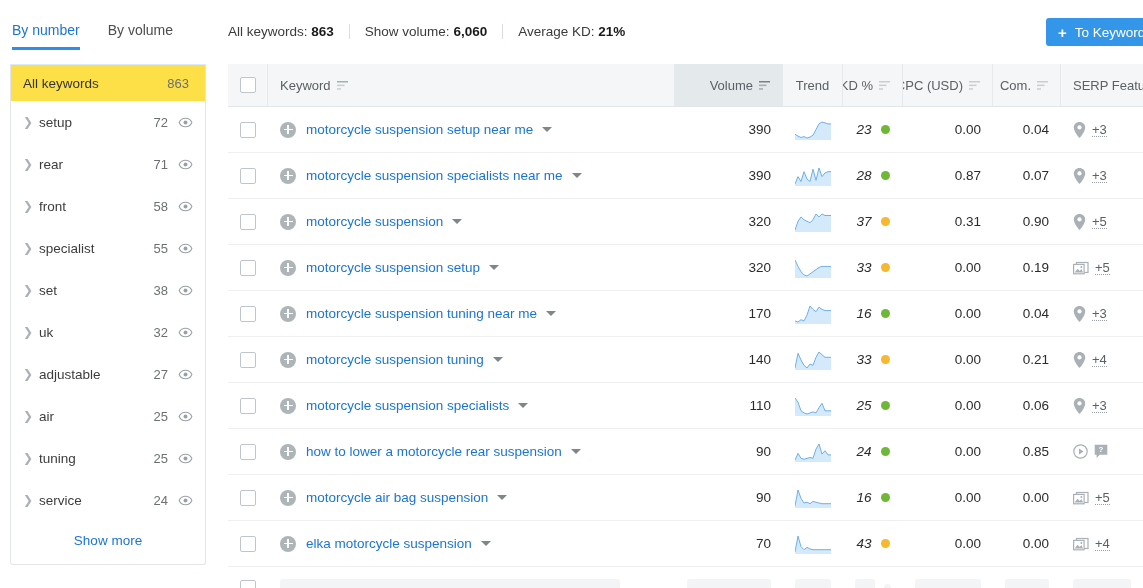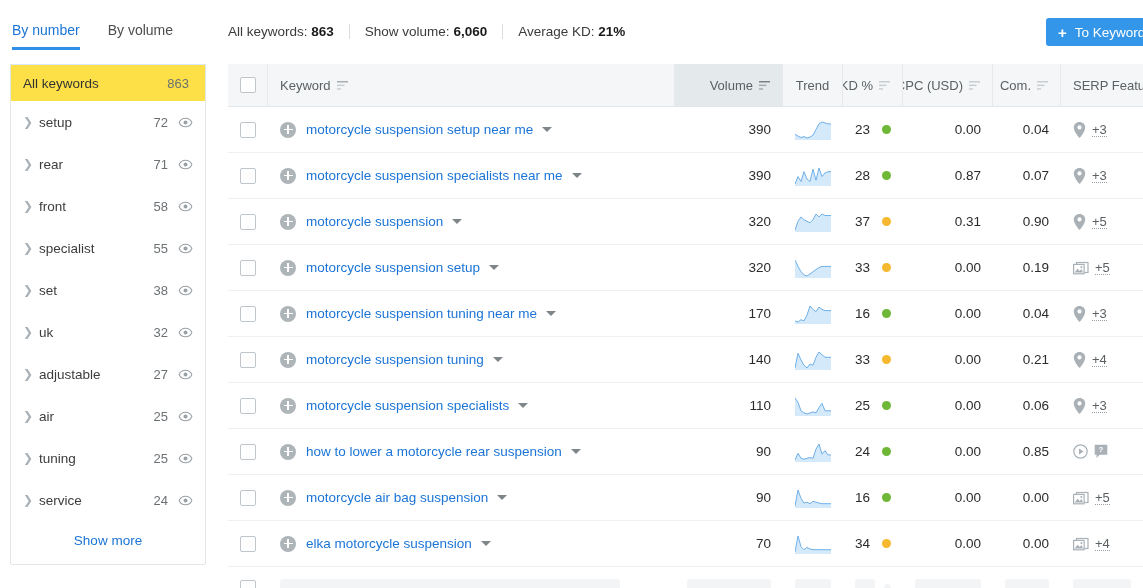--- a/index.html
+++ b/index.html
@@ -116,21 +116,21 @@
     font-size: 13.5px; color: #1b74d6; cursor: pointer; white-space: nowrap;
   }
   .caret {
     margin-left: 9px; width: 0; height: 0; display: inline-block;
     border-left: 5px solid transparent; border-right: 5px solid transparent;
     border-top: 5px solid #7f868a; cursor: pointer; vertical-align: middle;
   }
 
   .spark { display: block; }
 
-  .kd-wrap { display: flex; align-items: center; justify-content: space-between; width: 100%; }
+  .kd-wrap { display: flex; align-items: center; justify-content: center; width: 100%; font-style: italic; }
   .kd-val { font-size: 13.5px; color: #2b2b2b; }
   .kd-dot { width: 9px; height: 9px; border-radius: 50%; margin-left: 9px; flex: none; }
 
   .serp-cell { display: flex; align-items: center; gap: 6px; }
   .serp-plus {
     font-size: 13px; color: #5b6164; border-bottom: 1px dotted #9aa1a6;
     cursor: pointer; line-height: 13px;
   }
   .serp-ico { flex: none; display: block; }
 
@@ -651,21 +651,21 @@
         </div>
         <div class="td num c-vol">70</div>
         <div class="td ctr c-trend">
           <svg class="spark" width="36" height="20" viewBox="0 0 36 20">
     <path d="M0.0 18.0 L3.0 2.0 L6.0 12.7 L9.0 15.7 L12.0 13.4 L15.0 15.0 L18.0 15.7 L21.0 15.7 L24.0 15.7 L27.0 15.7 L30.0 15.7 L33.0 15.7 L36.0 15.7 L 36 20 L 0 20 Z" fill="#d4e9fa"></path>
             <path d="M0.0 18.0 L3.0 2.0 L6.0 12.7 L9.0 15.7 L12.0 13.4 L15.0 15.0 L18.0 15.7 L21.0 15.7 L24.0 15.7 L27.0 15.7 L30.0 15.7 L33.0 15.7 L36.0 15.7" fill="none" stroke="#6fb0e8" stroke-width="1"></path>
           </svg>
         </div>
         <div class="td c-kd">
           <span class="kd-wrap">
-            <span class="kd-val">34</span>
+            <span class="kd-val">43</span>
             <span class="kd-dot" style="background:#f5b82e"></span>
           </span>
         </div>
         <div class="td num c-cpc">0.00</div>
         <div class="td num c-com">0.00</div>
         <div class="td c-serp">
           <span class="serp-cell">
             <svg class="serp-ico" width="16" height="14" viewBox="0 0 16 14">
               <rect x="3.5" y="1.5" width="11.5" height="10" fill="none" stroke="#a9b1b7" stroke-width="1.2"></rect>
               <rect x="0.6" y="3.4" width="10.5" height="9.4" fill="#fff" stroke="#a9b1b7" stroke-width="1.2"></rect>

